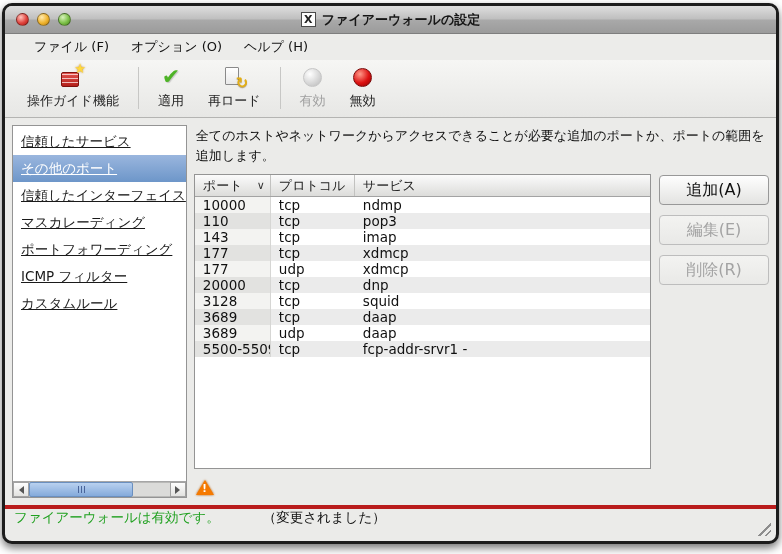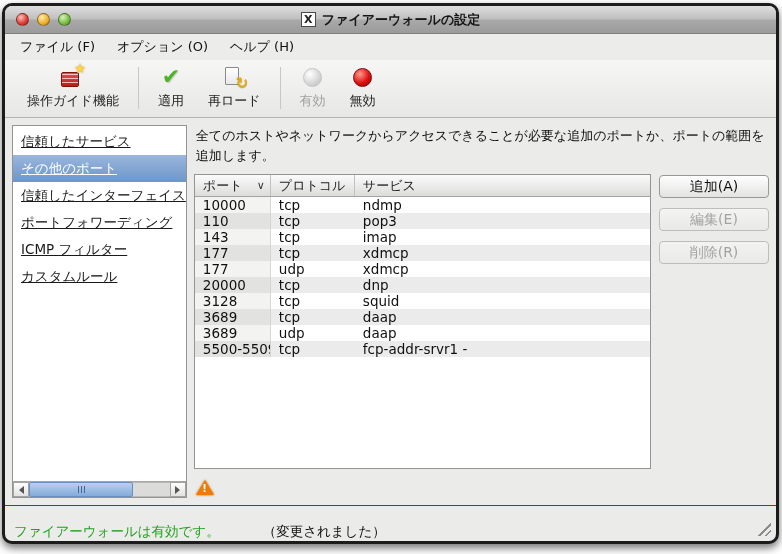--- a/index.html
+++ b/index.html
@@ -18,21 +18,21 @@
   .light.l-close { background: radial-gradient(circle at 35% 30%, #ffc3bc, #e0443e 55%, #a41510); }
   .light.l-min   { background: radial-gradient(circle at 35% 30%, #ffeab0, #f0b42f 55%, #b57c10); }
   .light.l-zoom  { background: radial-gradient(circle at 35% 30%, #d8f2bb, #7dc149 55%, #47821d); }
   .titlecenter { margin: 0 auto; display: flex; align-items: center; gap: 6px;
     font-size: 13px; font-weight: bold; color: #161616; }
   .winicon { width: 15px; height: 15px; background: #fdfdfd; border: 1px solid #4a4a4a;
     font-size: 11px; display: flex; align-items: center; justify-content: center; color: #222; }
 
   
   .menubar { flex: 0 0 26px; display: flex; align-items: center; background: #ececea;
-    padding-left: 4px; font-size: 13px; color: #111; }
+    padding-left: 18px; font-size: 13px; color: #111; }
   .menu-item { padding: 3px 11px; }
 
   
   .toolbar { flex: 0 0 55px; display: flex; align-items: center;
     background: linear-gradient(#f6f6f4, #e7e7e5); border-bottom: 1px solid #b4b4b2;
     padding: 2px 4px 4px 10px; }
   .tbtn { display: flex; flex-direction: column; align-items: center; justify-content: flex-end;
     gap: 3px; padding: 3px 12px; font-size: 13px; color: #262626; }
   .tbtn.disabled .tlabel { color: #a0a0a0; }
   .ticon { height: 24px; display: flex; align-items: center; justify-content: center; position: relative; }
@@ -95,27 +95,27 @@
 
   .warnrow { flex: 0 0 22px; display: flex; align-items: center; gap: 9px; margin-top: 7px;
     font-size: 13px; color: #101010; padding-left: 2px; }
   .warnicon { position: relative; width: 0; height: 0;
     border-left: 9px solid transparent; border-right: 9px solid transparent;
     border-bottom: 15px solid #f57900; filter: drop-shadow(0 0 1px #b85a00); }
   .warnicon::after { content: "!"; position: absolute; left: -2.5px; top: 3px;
     color: #fff; font-size: 10px; font-weight: bold; }
 
   .btncol { flex: 0 0 110px; display: flex; flex-direction: column; gap: 10px; padding-top: 1px; }
-  .abtn { height: 23px; border: 1px solid #989898; border-radius: 4px;
-    background: linear-gradient(#fefefe, #e3e3e1); font-size: 14px; color: #111;
+  .abtn { height: 30px; border: 1px solid #989898; border-radius: 4px;
+    background: linear-gradient(#fefefe, #e3e3e1); font-size: 16px; color: #111;
     font-family: inherit; }
   .abtn.disabled { color: #a3a3a3; border-color: #bdbdbd; background: linear-gradient(#f3f3f1, #e9e9e7); }
 
   
-  .statusbar { flex: 0 0 36px; border-top: 1px solid #b91c1c; display: flex; align-items: flex-end;
+  .statusbar { flex: 0 0 36px; border-top: 4px solid #b91c1c; display: flex; align-items: flex-start;
     padding: 0 9px; font-size: 13.5px; gap: 7px; position: relative; }
   .status-green { color: #21a121; }
   .status-changed { color: #111; margin-left: 36px; }
   .resizegrip { position: absolute; right: 5px; bottom: 5px; width: 15px; height: 15px;
     background: repeating-linear-gradient(135deg, rgba(0,0,0,0) 0 3px, #8d8d8d 3px 4.5px);
     clip-path: polygon(100% 0, 100% 100%, 0 100%); }
 </style>
 </head>
 <body>
 
@@ -180,20 +180,21 @@
       </div>
     </div>
 
   <div class="content">
 
     <div class="sidebar">
       <div class="slist">
           <div class="sitem">信頼したサービス</div>
           <div class="sitem sel">その他のポート</div>
           <div class="sitem">信頼したインターフェイス</div>
+          <div class="sitem">マスカレーディング</div>
           <div class="sitem">ポートフォワーディング</div>
           <div class="sitem">ICMP フィルター</div>
           <div class="sitem">カスタムルール</div>
         </div>
       <div class="hscroll">
         <div class="sbtn">
           <span class="tri-left"></span>
         </div>
         <div class="strack">
           <div class="sthumb">

